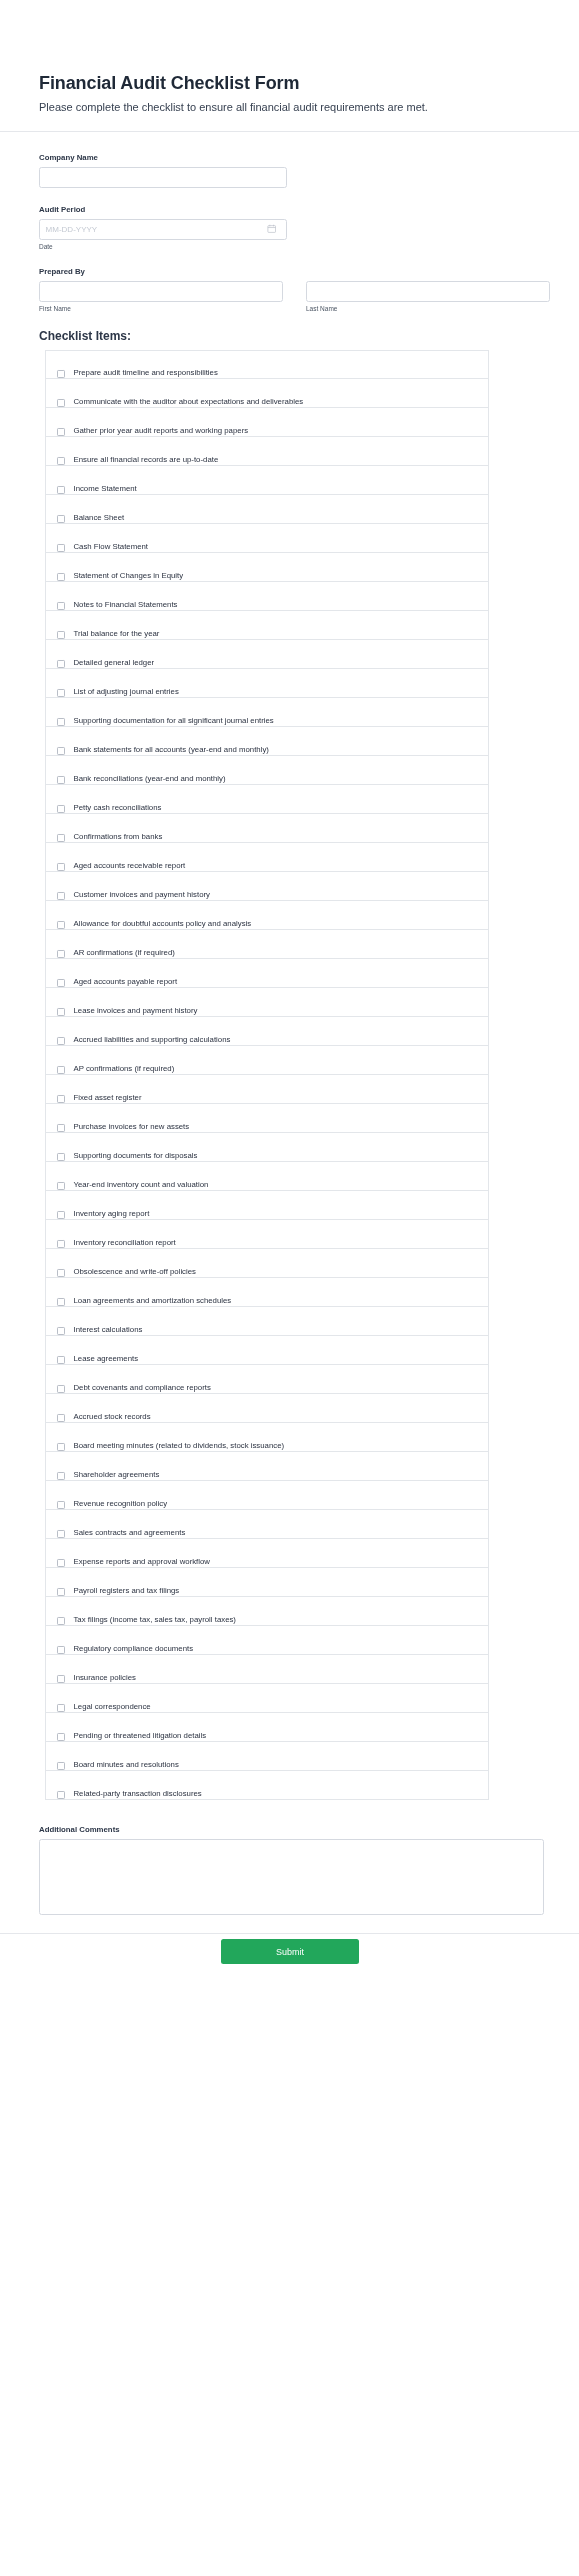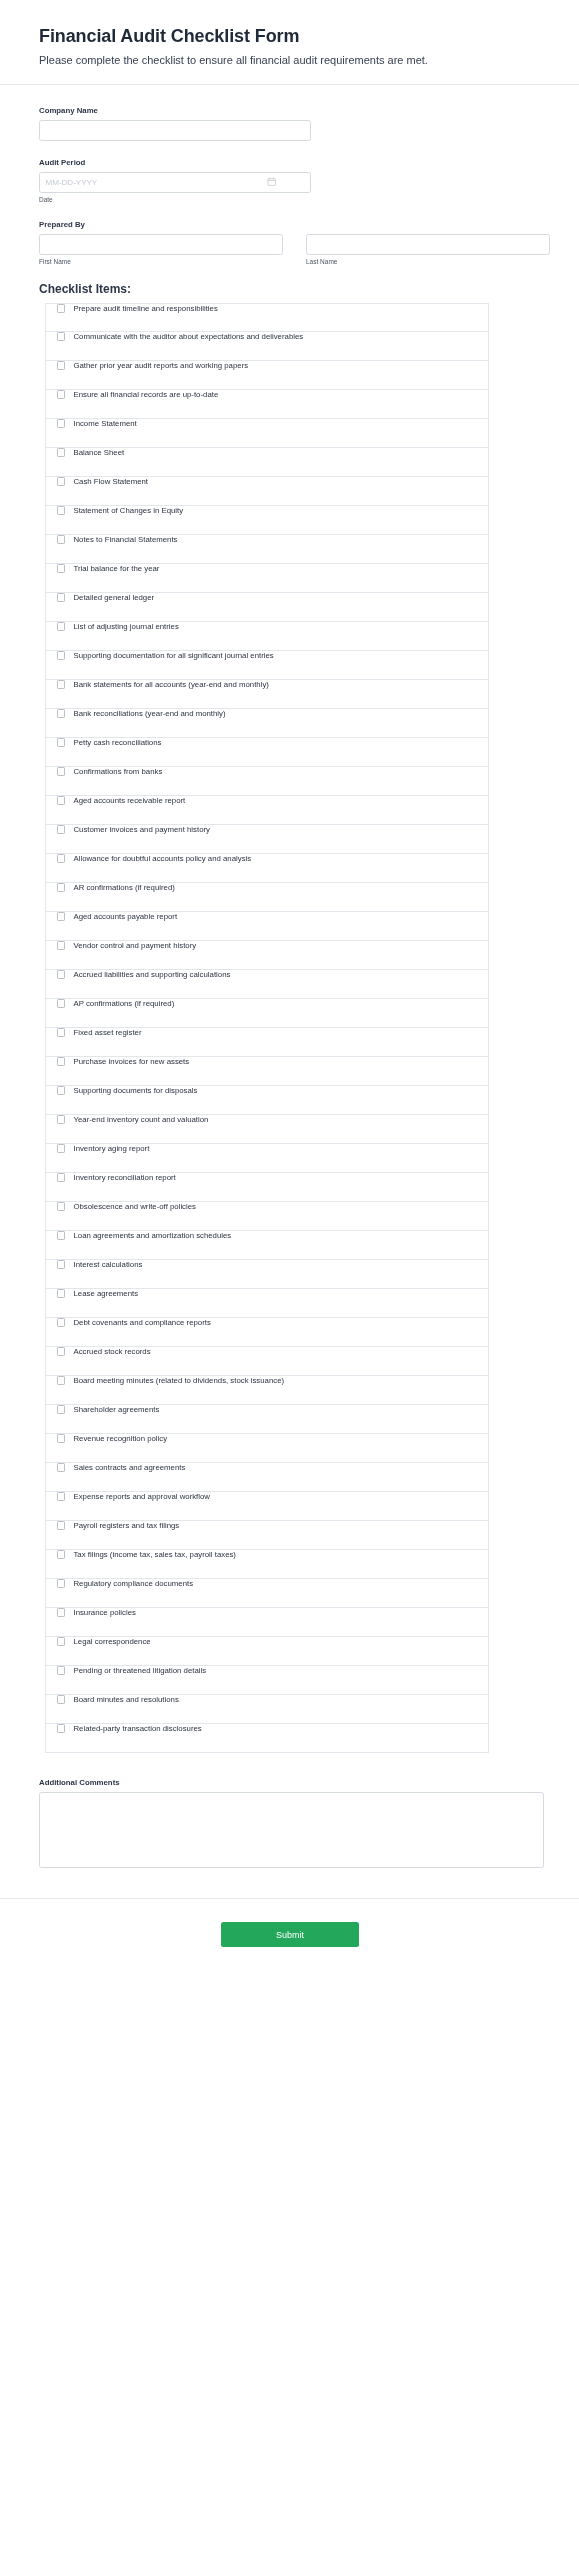--- a/index.html
+++ b/index.html
@@ -14,20 +14,21 @@
   }
   .page {
     width: 580px;
     min-height: 2576px;
     background: #ffffff;
     position: relative;
   }
   .form-header {
     padding: 26px 39px 16px 39px;
     border-bottom: 0.6px solid #e5e7eb;
+    margin-top: 47px;
   }
   .form-title {
     font-size: 18px;
     font-weight: bold;
     color: #1f2937;
     margin: 0 0 5.6px 0;
     letter-spacing: -0.1px;
   }
   .form-subtitle {
     font-size: 11px;
@@ -42,21 +43,21 @@
     margin-bottom: 17.5px;
   }
   .field-label {
     font-size: 7.8px;
     font-weight: bold;
     color: #2d3748;
     display: block;
     margin-bottom: 5px;
   }
   .text-input {
-    width: 272px;
+    width: 248px;
     height: 20.6px;
     border: 0.6px solid #d5d9e0;
     border-radius: 2.5px;
     background: #fff;
     font-size: 8px;
     color: #333;
     padding: 2.5px 5.6px;
     outline: none;
     font-family: "Liberation Sans", sans-serif;
   }
@@ -93,21 +94,21 @@
     color: #2d3748;
     display: block;
     margin-bottom: 6.9px;
   }
   .checklist {
     width: 444px;
     margin-left: 5.6px;
   }
   .check-row {
     display: flex;
-    align-items: flex-start;
+    align-items: flex-end;
     height: 29px;
     border: 0.6px solid #e3e6ea;
     border-top: none;
     padding: 0 0 0 11.2px;
     background: #fff;
   }
   .check-row:first-child {
     border-top: 0.6px solid #e3e6ea;
   }
   .check-box {
@@ -135,23 +136,23 @@
     background: #fff;
     resize: none;
     font-size: 8px;
     padding: 5px 6.2px;
     font-family: "Liberation Sans", sans-serif;
     color: #333;
     outline: none;
     display: block;
   }
   .footer {
-    margin-top: 30px;
+    margin-top: 18px;
     border-top: 0.6px solid #e5e7eb;
-    padding: 23px 0 25px 0;
+    padding: 5px 0 25px 0;
     text-align: center;
   }
   .submit-btn {
     width: 138px;
     height: 25px;
     background: #22a75b;
     border: none;
     border-radius: 2.5px;
     color: #ffffff;
     font-size: 9px;
@@ -292,21 +293,21 @@
           <div class="check-row">
             <span class="check-box"></span>
             <span class="check-text">AR confirmations (if required)</span>
           </div>
           <div class="check-row">
             <span class="check-box"></span>
             <span class="check-text">Aged accounts payable report</span>
           </div>
           <div class="check-row">
             <span class="check-box"></span>
-            <span class="check-text">Vendor control and payment history</span>
+            <span class="check-text">Lease invoices and payment history</span>
           </div>
           <div class="check-row">
             <span class="check-box"></span>
             <span class="check-text">Accrued liabilities and supporting calculations</span>
           </div>
           <div class="check-row">
             <span class="check-box"></span>
             <span class="check-text">AP confirmations (if required)</span>
           </div>
           <div class="check-row">

